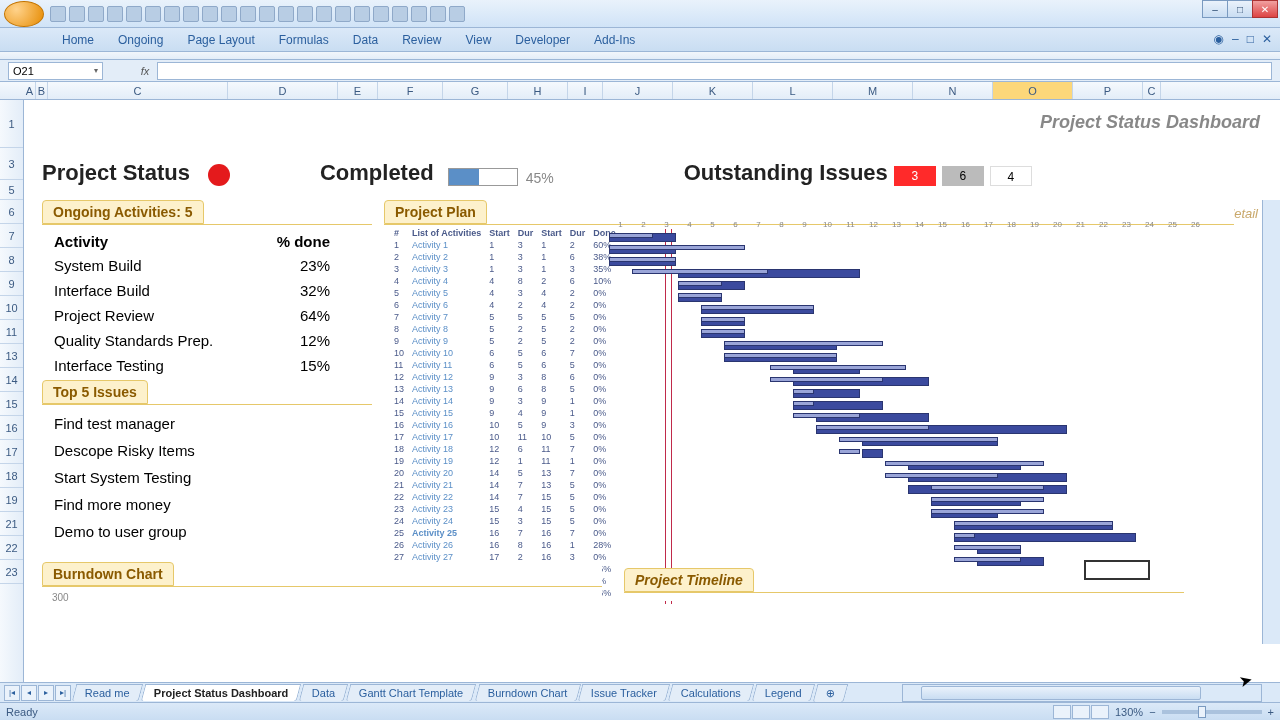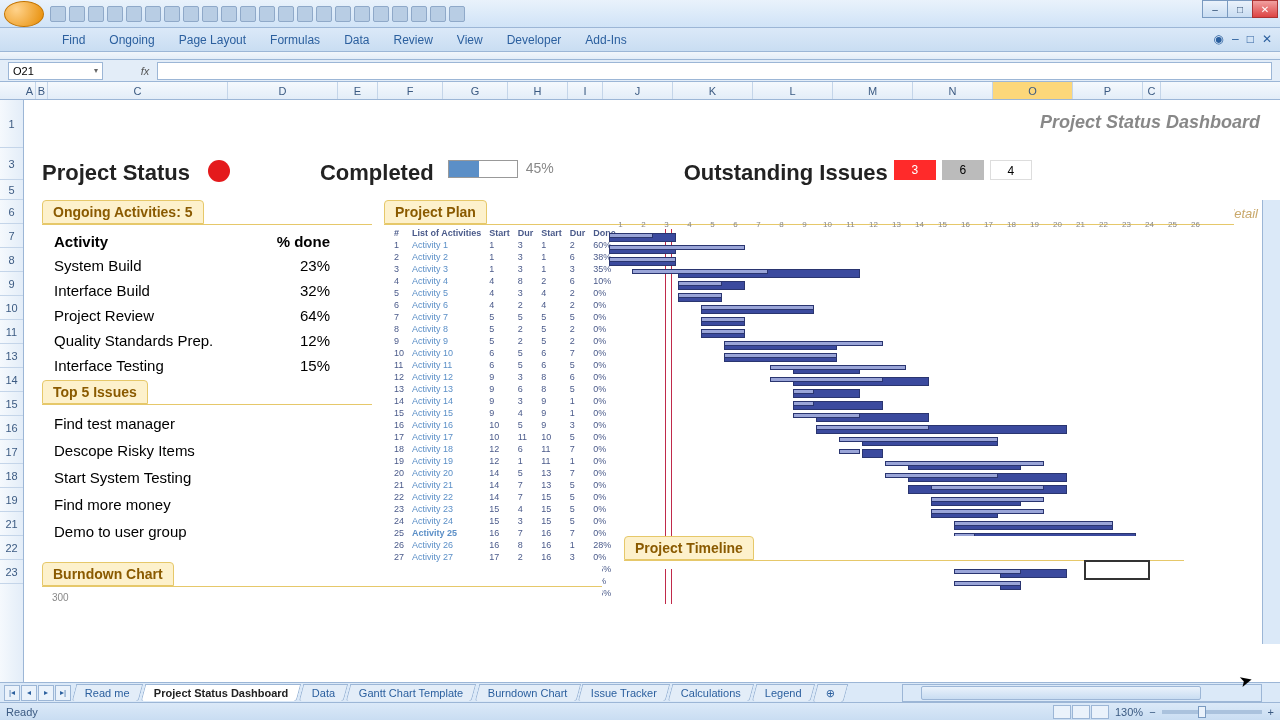--- a/index.html
+++ b/index.html
@@ -36,21 +36,21 @@
 
 .sheet { position: absolute; top: 100px; left:0; right:0; bottom: 38px; background:#fff; display:flex; }
 .row-headers { width: 24px; background: linear-gradient(90deg,#f5f9fd,#e3edf8); border-right:1px solid #9cb6d6; }
 .row-h { height: 26px; border-bottom:1px solid #c4d5e9; text-align:center; font-size:11px; color:#3b5a82; line-height:26px;}
 .content { flex:1; position:relative; overflow:hidden; }
 
 
 .proj-name { position:absolute; left:18px; top:4px; width:320px; height:40px; background:#f5c21e; border:2px solid #d4a017; color:#222; font-size:24px; font-weight:bold; padding:4px 10px; }
 .dash-title { position:absolute; right:20px; top:12px; font-style:italic; font-weight:bold; color:#888; font-size:18px; }
 
-.status-row { position:absolute; left:18px; top:60px; right:4px; display:flex; align-items:flex-start; }
+.status-row { position:absolute; left:18px; top:60px; right:4px; display:flex; align-items:flex-end; }
 .big-label { font-size:22px; font-weight:bold; color:#222; }
 .red-dot { width:22px; height:22px; background:#e41a1c; border-radius:50%; margin-left:18px; }
 .completed-bar { width:70px; height:18px; border:1px solid #999; display:inline-flex; margin-left:14px;}
 .completed-fill { background:#5b8fc7; height:100%; }
 .pct-lbl { color:#888; margin-left:8px; font-size:14px;}
 .issue-box { width:42px; height:20px; text-align:center; line-height:20px; font-size:12px; margin-left:6px;}
 .issue-red{ background:#ff2a2a; color:#fff;} .issue-grey{background:#bbb;} .issue-white{border:1px solid #ddd;}
 
 .panel { position:absolute; background:#fff; }
 .panel-hdr { background:#fdf1cc; border:1px solid #e6c86a; padding:3px 10px; font-weight:bold; color:#8a5a00; font-size:14px; border-radius:4px 4px 0 0; display:inline-block;}
@@ -74,21 +74,21 @@
 .gantt-chart { position:absolute; left:585px; top:120px; width:620px; }
 .gantt-timeline { position:relative; height:375px; }
 .gantt-days { display:flex; font-size:8px; color:#888; }
 .gantt-days span{ width:23px; text-align:center;}
 .gantt-bar { position:absolute; height:9px; background:#3b4a9e; border:1px solid #2a3570;}
 .gantt-bar.light{ background:#9aa5d8;}
 .today-line{ position:absolute; top:0; bottom:0; width:1px; background:#c02a4a; left:56px;}
 .today-line2{ position:absolute; top:0; bottom:0; width:1px; background:#c02a4a; left:62px;}
 
 .burndown { left:18px; top:462px; width:560px;}
-.timeline { left:600px; top:436px; width:560px;}
+.timeline { left:600px; top:468px; width:560px;font-style:italic;}
 
 .selected-cell{ position:absolute; border:2px solid #333; background:#fff; width:66px; height:20px;}
 
 
 .tab-bar { position:absolute; bottom:18px; left:0; right:0; height:20px; background:#dbe9f8; border-top:1px solid #9cb6d6; display:flex; align-items:center; padding-left:4px;}
 .nav-btn { width:16px; height:16px; border:1px solid #9cb6d6; background:#eaf2fb; display:flex; align-items:center; justify-content:center; font-size:8px; color:#2b5f9e; margin-right:1px;}
 .sheet-tab { padding:2px 10px; background:#e3edf8; border:1px solid #9cb6d6; border-bottom:none; margin-left:2px; font-size:11px; color:#2b5f9e; border-radius:0 0 3px 3px; transform:skewX(-15deg);}
 .sheet-tab span{display:inline-block; transform:skewX(15deg);}
 .sheet-tab.active{ background:#fff; font-weight:bold; color:#222;}
 
@@ -136,21 +136,21 @@
   </div>
   <div class="win-controls">
     <div class="win-btn">–</div>
     <div class="win-btn">□</div>
     <div class="win-btn close">✕</div>
   </div>
 </div>
 
 <div class="ribbon">
   <div id="ribbon-tabs-container" style="display: flex;">
-      <div class="ribbon-tab">Find</div>
+      <div class="ribbon-tab">Home</div>
       <div class="ribbon-tab">Ongoing</div>
       <div class="ribbon-tab">Page Layout</div>
       <div class="ribbon-tab">Formulas</div>
       <div class="ribbon-tab">Data</div>
       <div class="ribbon-tab">Review</div>
       <div class="ribbon-tab">View</div>
       <div class="ribbon-tab">Developer</div>
       <div class="ribbon-tab">Add-Ins</div>
     </div>
   <div class="ribbon-help">

